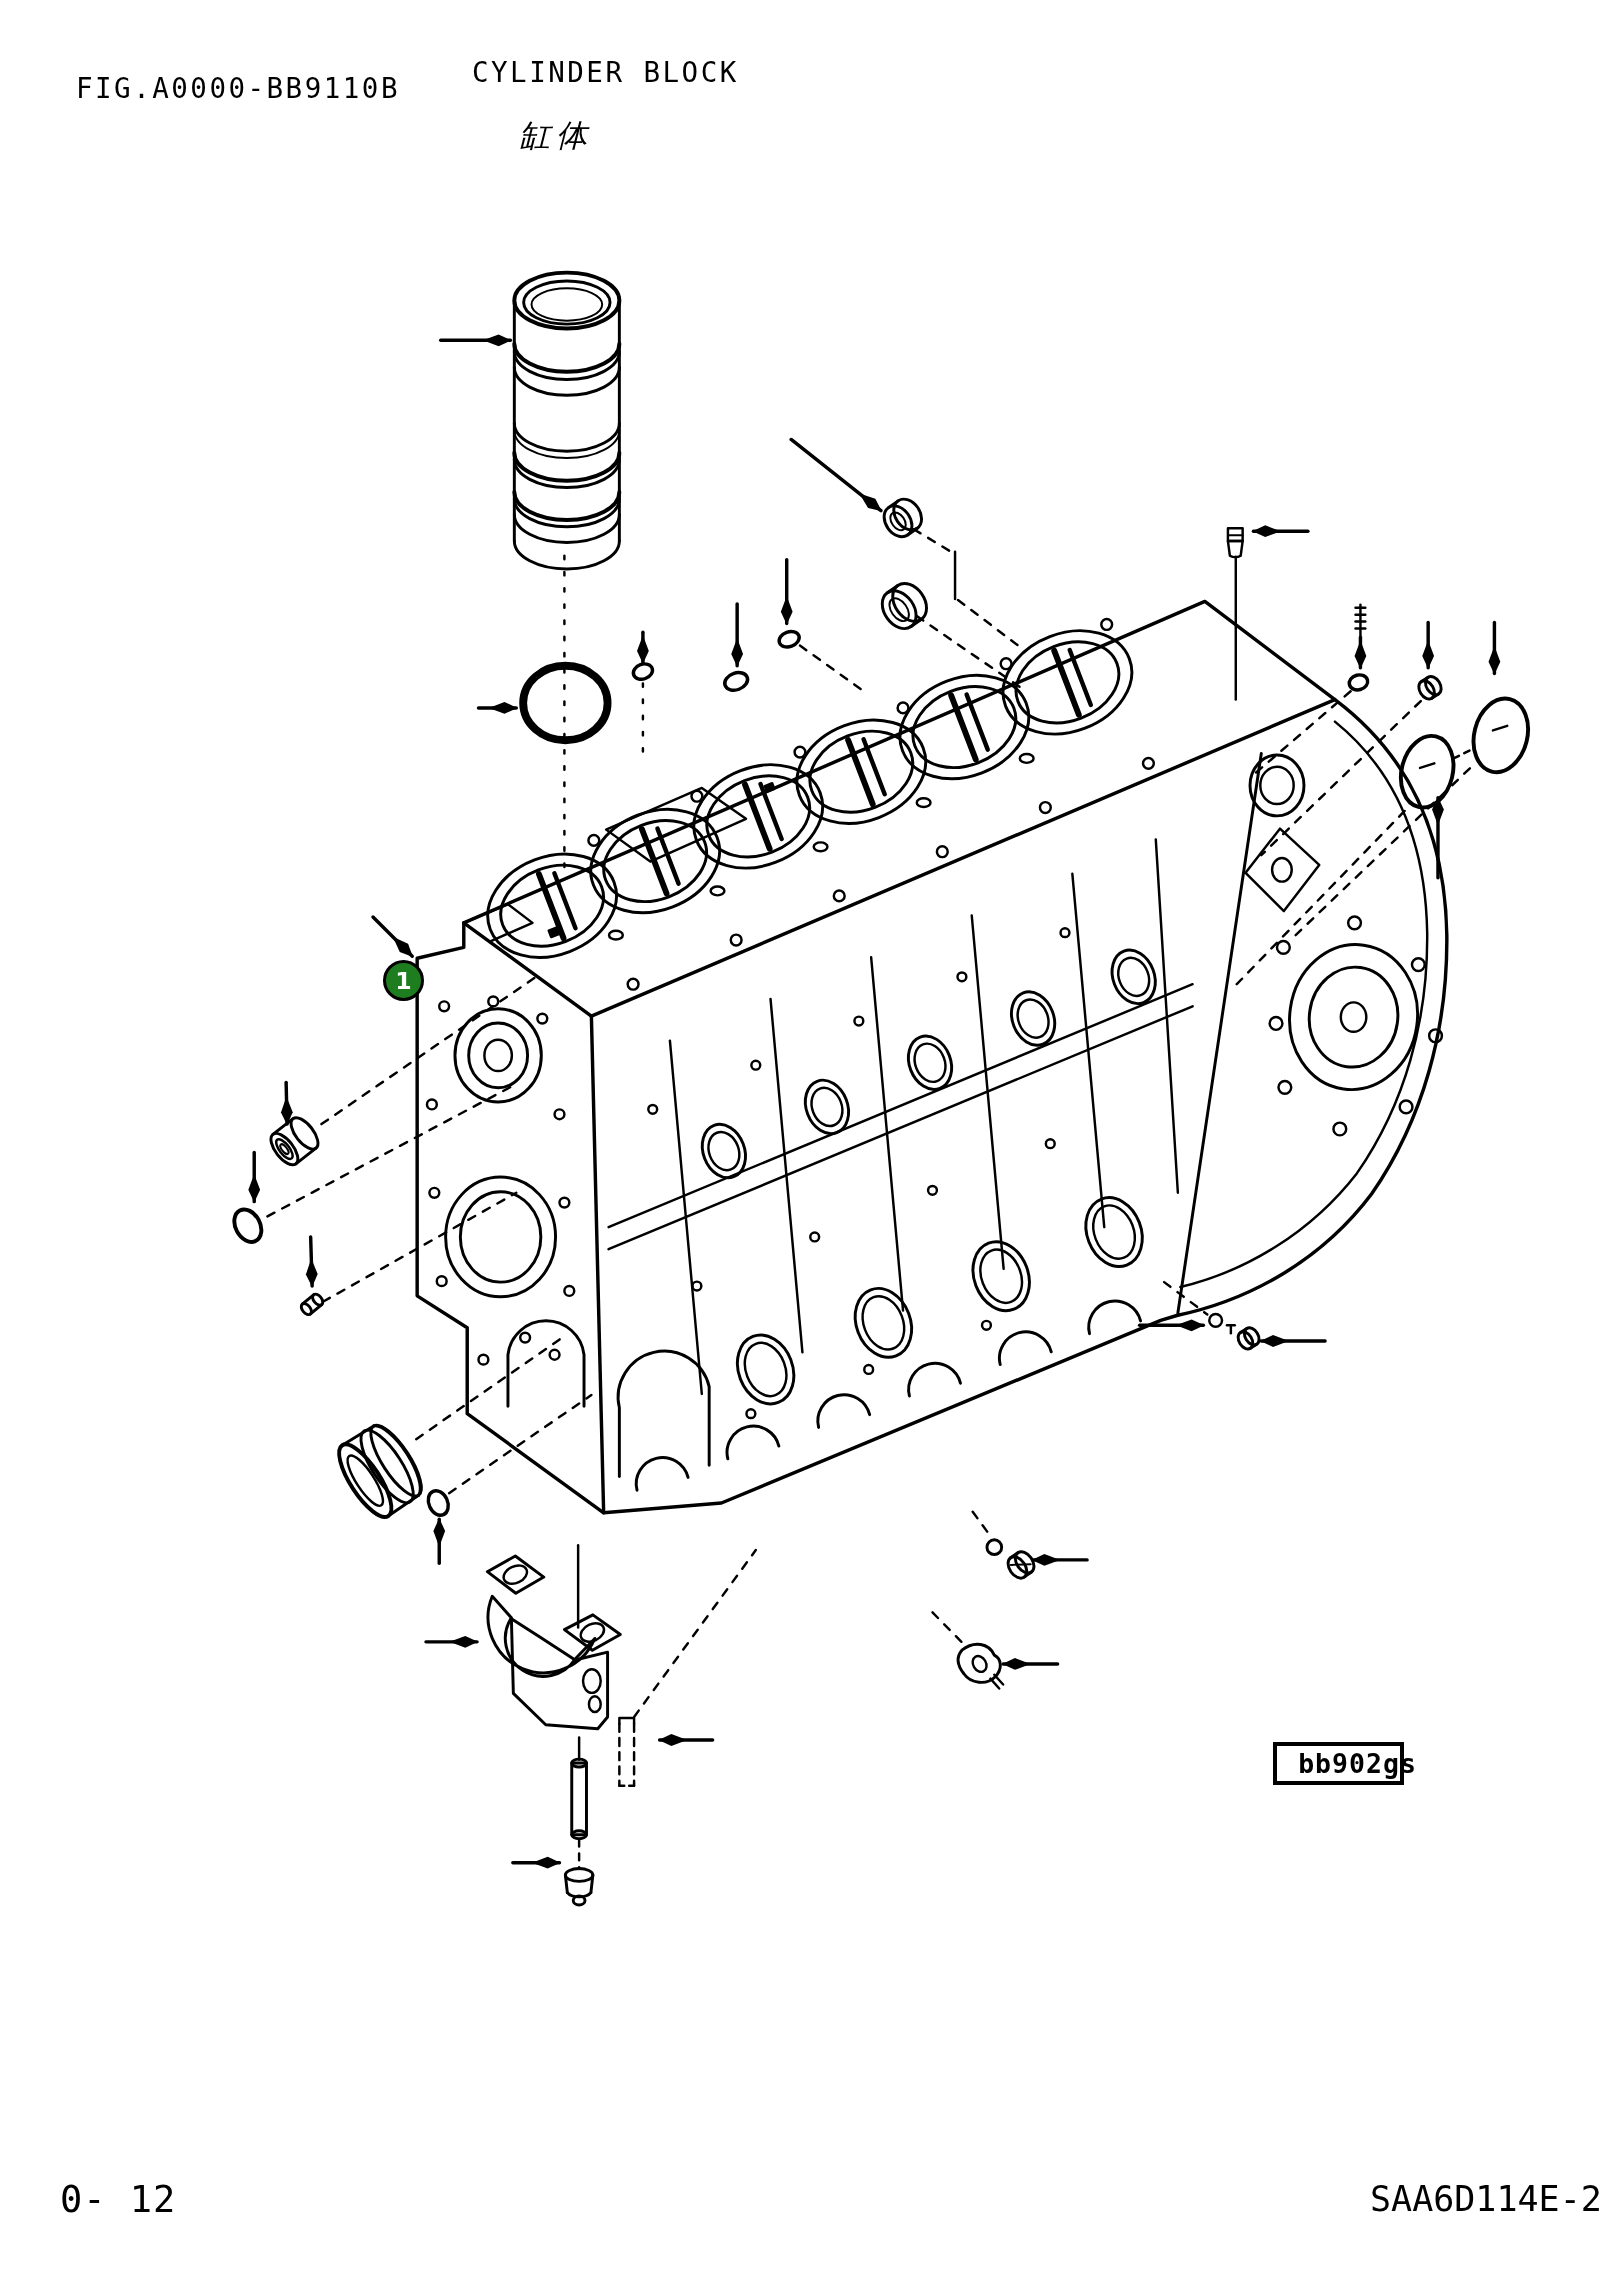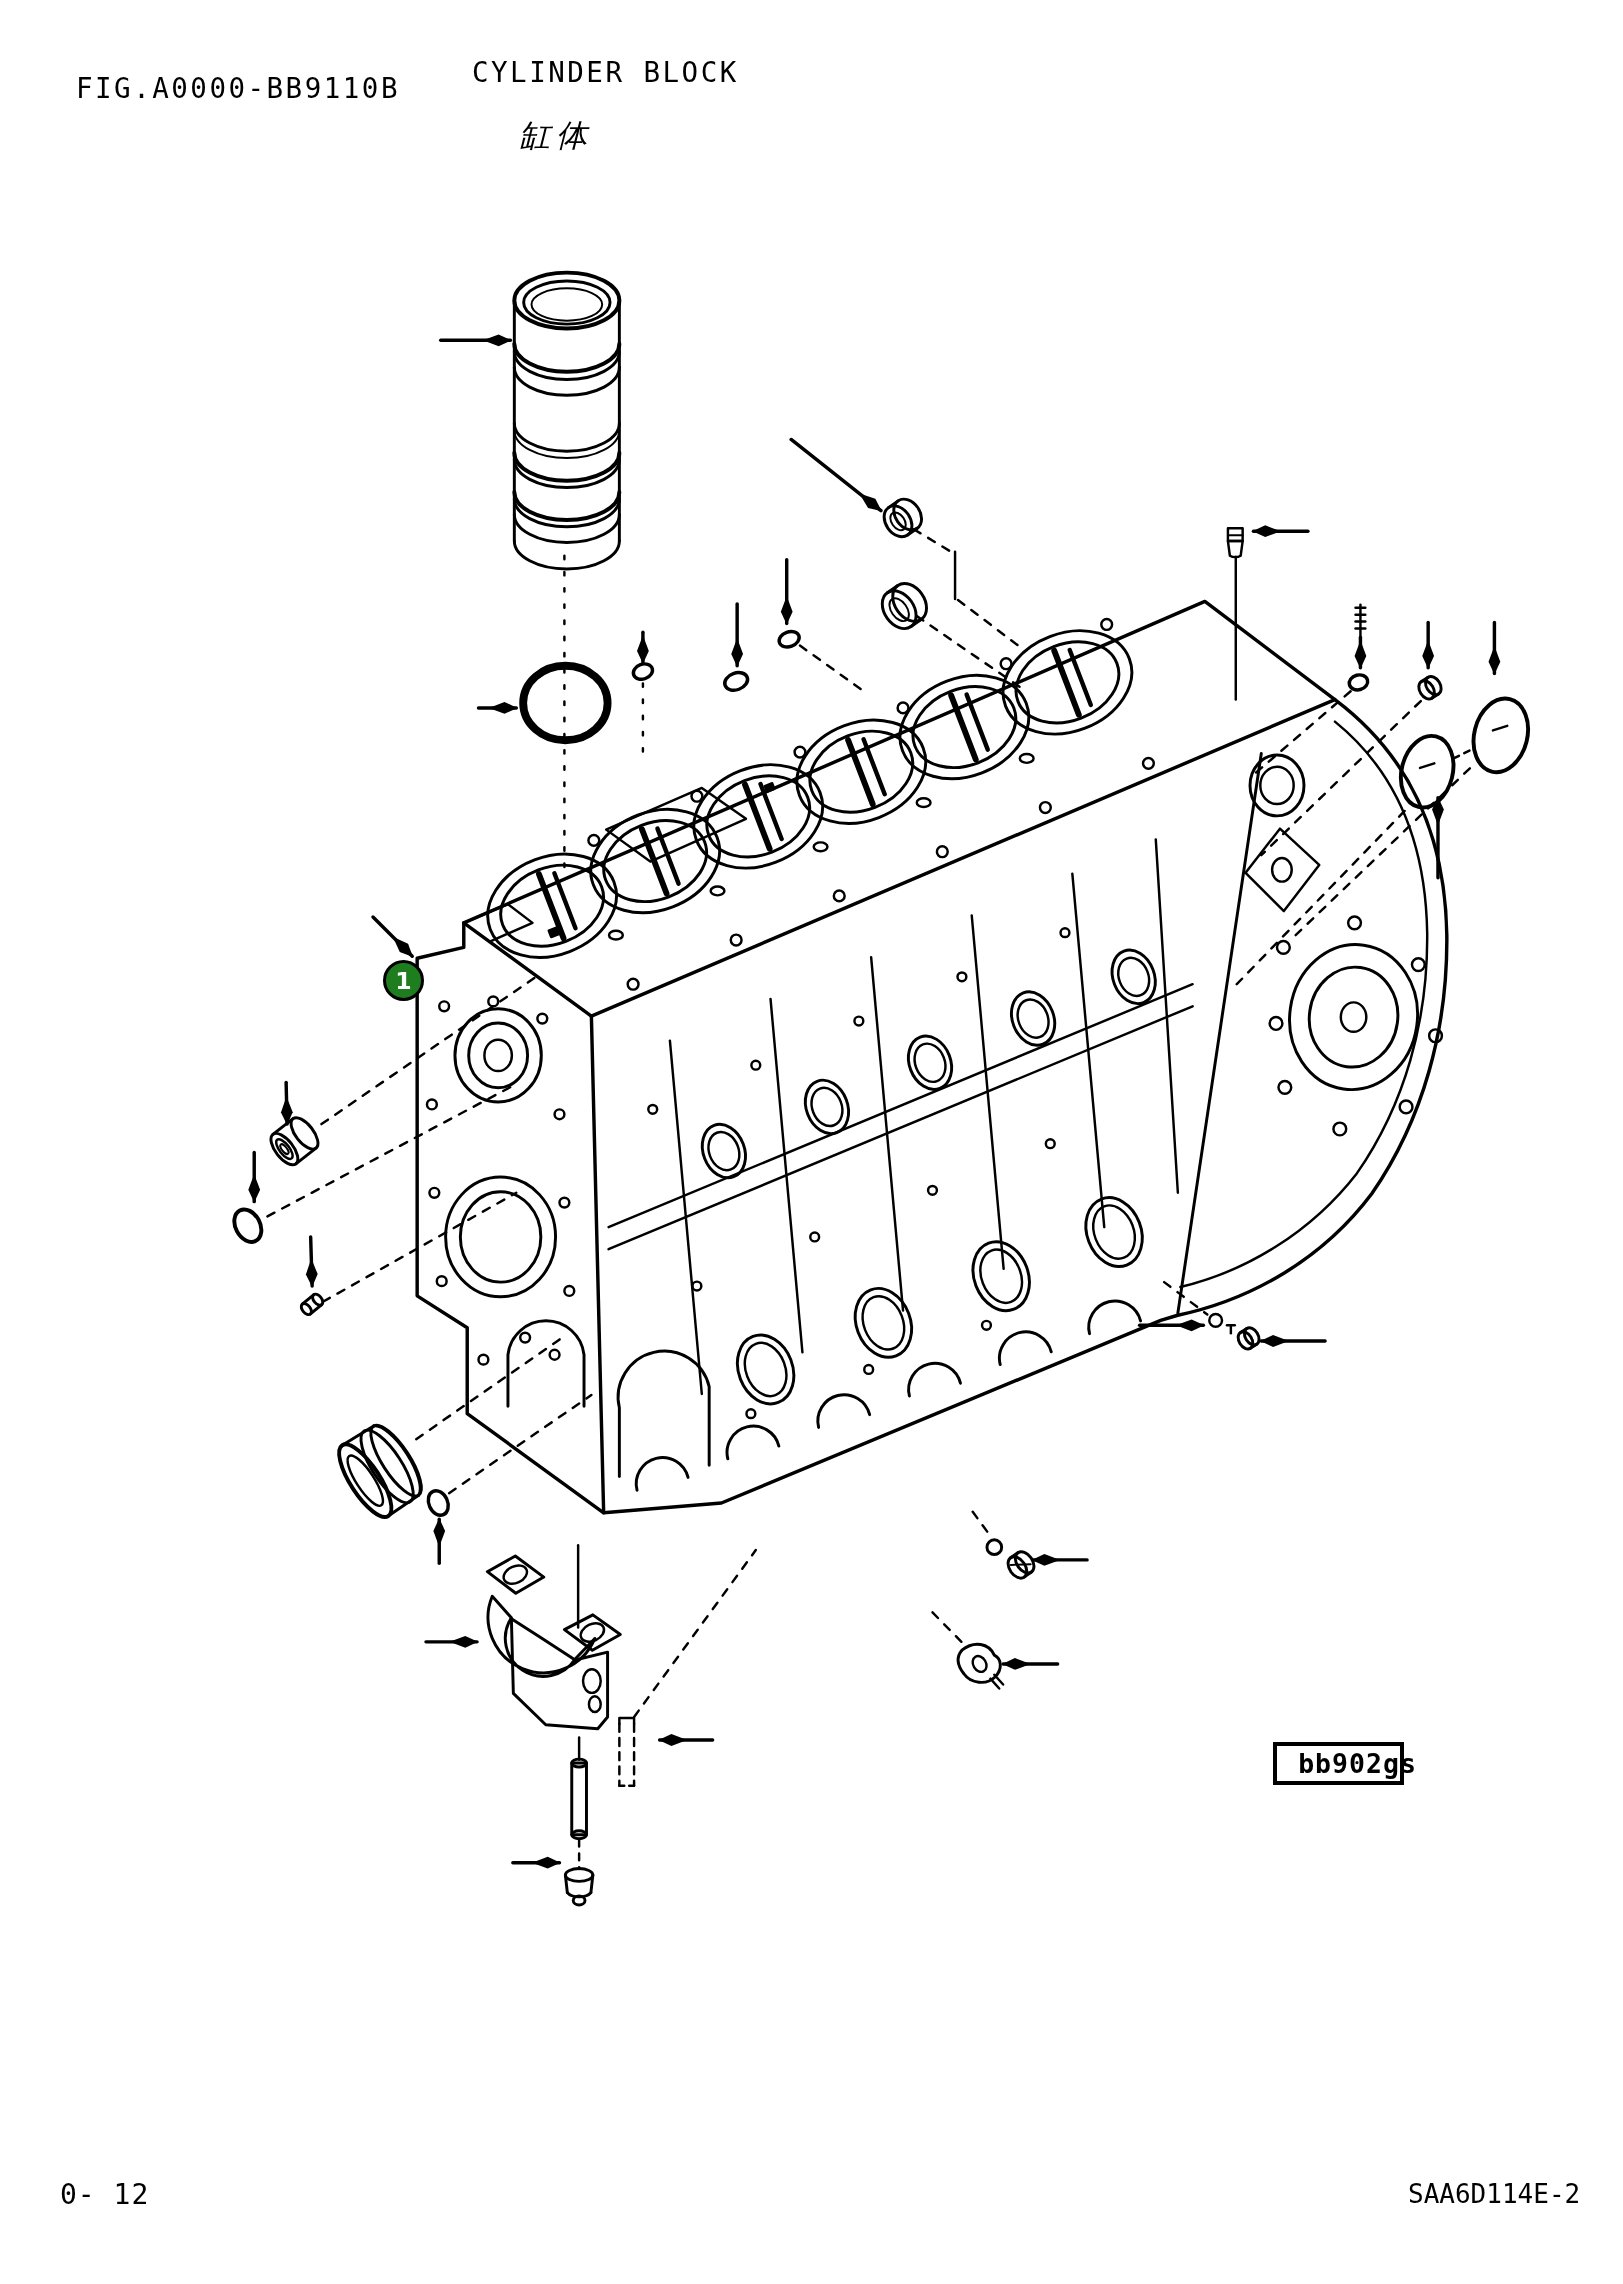--- a/index.html
+++ b/index.html
@@ -3,22 +3,22 @@
 <meta charset="utf-8">
 <style>
   html,body{margin:0;padding:0;background:#888;}
   .page{position:relative;width:1623px;height:2284px;background:#ffffff;overflow:hidden;
         font-family:"DejaVu Sans Mono","Liberation Mono",monospace;color:#000;text-align:center;}
   .txt{position:absolute;white-space:pre;}
   .fig-label{left:76px;top:72px;font-size:27.5px;letter-spacing:2.5px;}
   .fig-title{left:472px;top:56px;font-size:27.5px;letter-spacing:2.5px;}
   .fig-title-local{left:519px;top:115px;font-size:31px;letter-spacing:5.9px;
                    font-family:"DejaVu Sans","Liberation Sans",sans-serif;font-style:italic;}
-  .page-num{left:60px;top:2178px;font-size:28px;letter-spacing:1px;}
-  .model-code{left:1408px;top:2179px;font-size:26px;letter-spacing:0px;}
+  .page-num{left:60px;top:2178px;font-size:37px;letter-spacing:1px;}
+  .model-code{left:1370px;top:2179px;font-size:35px;letter-spacing:0px;}
   .diagram-svg{position:absolute;left:0;top:0;width:1623px;height:2284px;}
   .balloon{position:absolute;left:383px;top:960px;width:41px;height:41px;border-radius:50%;
            background:#1e7d1e;border:3.9px solid #000;box-sizing:border-box;
            display:flex;align-items:center;justify-content:center;
            color:#fff;font-size:23.6px;font-weight:bold;
            font-family:"DejaVu Sans","Liberation Sans",sans-serif;}
   .code-box{position:absolute;left:1273px;top:1742px;width:131px;height:43px;
             border:4.4px solid #000;box-sizing:border-box;display:flex;align-items:center;
             justify-content:center;font-size:26.5px;font-weight:bold;letter-spacing:1px;padding-left:38px;}
 </style>

